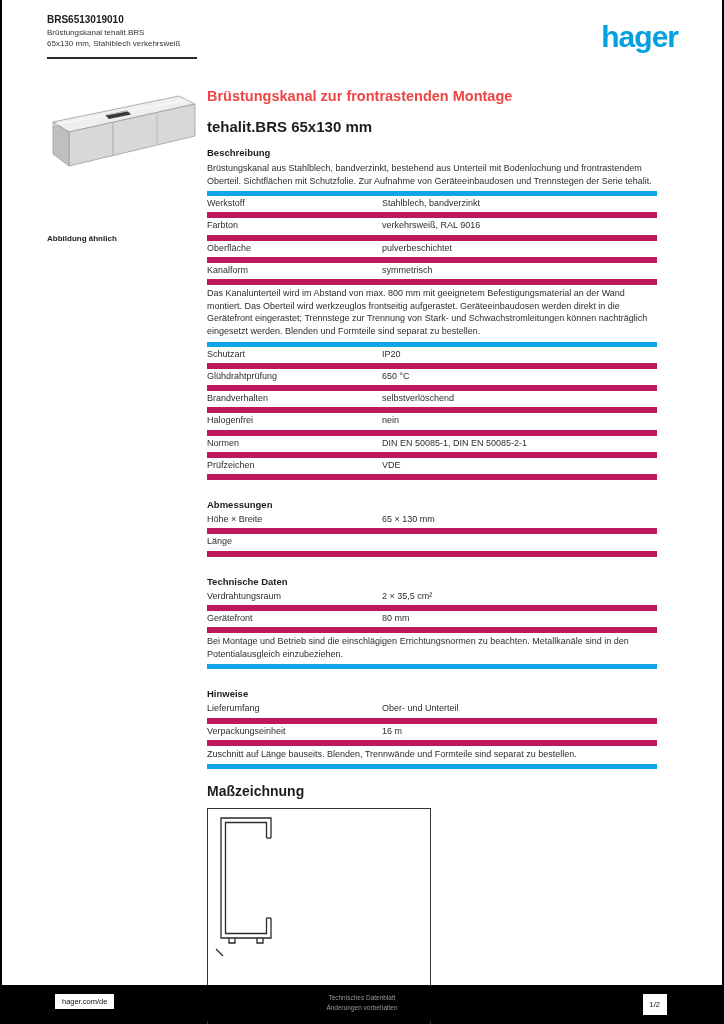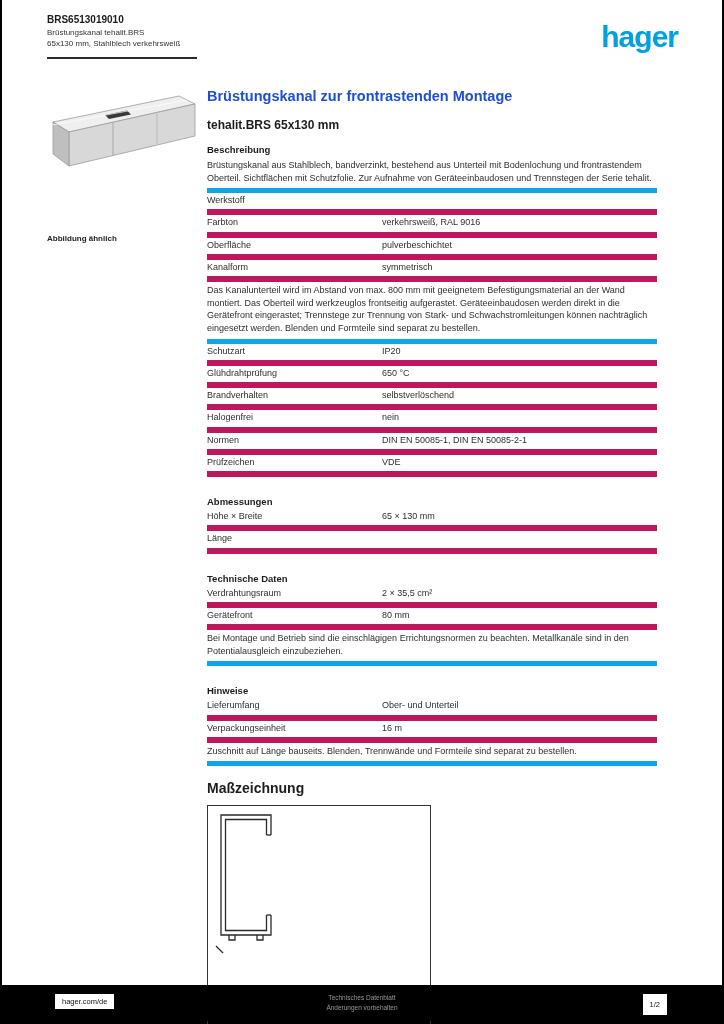--- a/index.html
+++ b/index.html
@@ -15,22 +15,22 @@
 
   
   .logo{position:absolute;right:44px;top:20px;font-size:30px;font-weight:bold;letter-spacing:-1px;}
 
   
   .product-photo{position:absolute;left:45px;top:88px;width:150px;height:84px;}
   .photo-caption{position:absolute;left:45px;top:234px;font-size:8px;font-weight:bold;color:#222;}
 
   
   .main{position:absolute;left:205px;top:88px;width:450px;}
-  .main h1{margin:0 0 14px 0;font-size:14.5px;font-weight:bold;color:#1d4ed8;}
-  .main h2{margin:0 0 12px 0;font-size:12px;font-weight:bold;color:#1c1c1c;}
+  .main h1{margin:0 0 14px 0;font-size:14.5px;font-weight:bold;color:#ef4444;}
+  .main h2{margin:0 0 12px 0;font-size:15px;font-weight:bold;color:#1c1c1c;}
 
   .spec-header{font-weight:bold;font-size:9.5px;color:#1c1c1c;margin:7px 0 2px 0;}
   .spec-paragraph{font-size:9px;line-height:1.4;color:#2e2e2e;border-bottom:5px solid #0ea5e9;padding:2px 0 4px 0;}
   .spec-row{display:flex;font-size:9px;line-height:1.25;color:#2e2e2e;border-bottom:6px solid #be185d;padding:2px 0 3px 0;}
   .spec-label{width:175px;flex:none;}
   .spec-value{flex:1;}
   .spec-value.right{text-align:left;}
   .spec-gap{height:12px;}
 
   .drawing-label{margin-top:14px;font-size:14px;font-weight:bold;color:#1c1c1c;}
@@ -76,20 +76,21 @@
 
     <div class="main">
       <h1>Brüstungskanal zur frontrastenden Montage</h1>
       <h2>tehalit.BRS 65x130 mm</h2>
 
       <div class="spec-table">
           <div class="spec-header">Beschreibung</div>
           <div class="spec-paragraph">Brüstungskanal aus Stahlblech, bandverzinkt, bestehend aus Unterteil mit Bodenlochung und frontrastendem Oberteil. Sichtflächen mit Schutzfolie. Zur Aufnahme von Geräteeinbaudosen und Trennstegen der Serie tehalit.</div>
           <div class="spec-row">
             <span class="spec-label">Werkstoff</span>
+            <span class="spec-value">Stahlblech, bandverzinkt</span>
           </div>
           <div class="spec-row">
             <span class="spec-label">Farbton</span>
             <span class="spec-value">verkehrsweiß, RAL 9016</span>
           </div>
           <div class="spec-row">
             <span class="spec-label">Oberfläche</span>
             <span class="spec-value">pulverbeschichtet</span>
           </div>
           <div class="spec-row">

